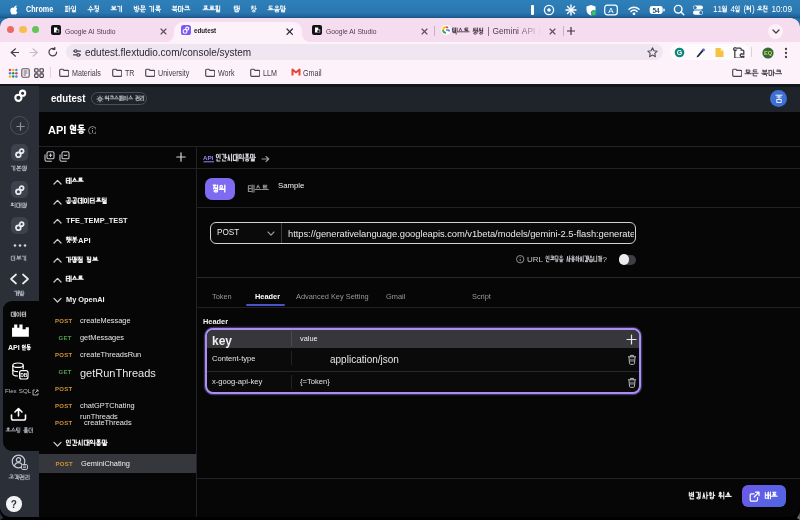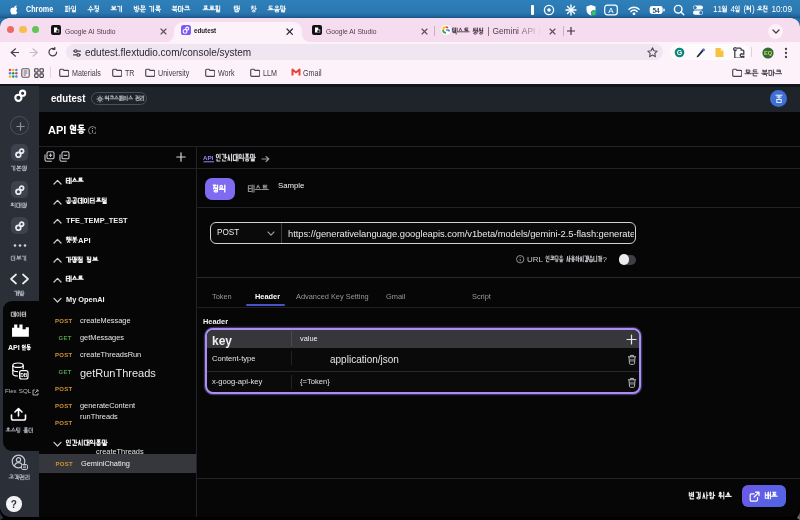--- a/index.html
+++ b/index.html
@@ -610,23 +610,23 @@
 <div style="position:absolute;left:80px;top:316.9px;font-size:7.4px;color:#e9e9eb;white-space:pre;line-height:1;">createMessage</div>
 <div style="position:absolute;left:58.5px;top:334.6px;font-size:6.0px;color:#4ea24e;font-weight:700;letter-spacing:0.3px;white-space:pre;line-height:1;">GET</div>
 <div style="position:absolute;left:80px;top:333.9px;font-size:7.4px;color:#e9e9eb;white-space:pre;line-height:1;">getMessages</div>
 <div style="position:absolute;left:55px;top:351.70000000000005px;font-size:6.0px;color:#cf9433;font-weight:700;letter-spacing:0.3px;white-space:pre;line-height:1;">POST</div>
 <div style="position:absolute;left:80px;top:351.0px;font-size:7.4px;color:#e9e9eb;white-space:pre;line-height:1;">createThreadsRun</div>
 <div style="position:absolute;left:58.5px;top:368.70000000000005px;font-size:6.0px;color:#4ea24e;font-weight:700;letter-spacing:0.3px;white-space:pre;line-height:1;">GET</div>
 <div style="position:absolute;left:80px;top:368.0px;font-size:11px;color:#e9e9eb;white-space:pre;line-height:1;">getRunThreads</div>
 <div style="position:absolute;left:55px;top:385.8px;font-size:6.0px;color:#cf9433;font-weight:700;letter-spacing:0.3px;white-space:pre;line-height:1;">POST</div>
 <div style="position:absolute;left:80px;top:385.09999999999997px;font-size:7.4px;color:#e9e9eb;white-space:pre;line-height:1;margin-top:28px;">runThreads</div>
 <div style="position:absolute;left:55px;top:402.8px;font-size:6.0px;color:#cf9433;font-weight:700;letter-spacing:0.3px;white-space:pre;line-height:1;">POST</div>
-<div style="position:absolute;left:80px;top:402.09999999999997px;font-size:7.4px;color:#e9e9eb;white-space:pre;line-height:1;">generateContent</div>
+<div style="position:absolute;left:80px;top:402.09999999999997px;font-size:7.4px;color:#e9e9eb;white-space:pre;line-height:1;">chatGPTChating</div>
 <div style="position:absolute;left:55px;top:419.90000000000003px;font-size:6.0px;color:#cf9433;font-weight:700;letter-spacing:0.3px;white-space:pre;line-height:1;">POST</div>
-<div style="position:absolute;left:96px;top:419.2px;font-size:7.4px;color:#e9e9eb;white-space:pre;line-height:1;margin-top:29px;">createThreads</div>
+<div style="position:absolute;left:84px;top:419.2px;font-size:7.4px;color:#e9e9eb;white-space:pre;line-height:1;">createThreads</div>
 <svg style="position:absolute;left:53px;top:440.9px;" width="9" height="6" viewBox="0 0 9 6">
       <path d="M1 1.4 L4.5 5 L8 1.4" fill="none" stroke="#c9c9ce" stroke-width="1.3" stroke-linecap="round" stroke-linejoin="round"></path>
     </svg>
 <svg style="position:absolute;left:66px;top:439.4px;overflow:visible" width="42" height="7.6">
       <path d="M4.2 0.9 4.2 4.6M1.1 5.0 1.1 6.4 4.2 6.4" fill="none" stroke="#f2f2f4" stroke-width="1.10" stroke-linecap="round" stroke-linejoin="round"></path>
       <ellipse cx="1.4" cy="2.5" rx="1.1" ry="1.5" fill="none" stroke="#f2f2f4" stroke-width="1.10"></ellipse>
       <path d="M6.3 1.0 8.5 1.0 8.5 4.0M10.1 0.9 10.1 4.6M10.1 3.5 11.2 3.5M7.1 5.0 7.1 6.4 10.2 6.4" fill="none" stroke="#f2f2f4" stroke-width="1.10" stroke-linecap="round" stroke-linejoin="round"></path>
       <path d="M13.5 1.3 12.6 6.0M13.5 2.2 14.4 6.0M16.2 0.9 16.2 6.4" fill="none" stroke="#f2f2f4" stroke-width="1.10" stroke-linecap="round" stroke-linejoin="round"></path>
       <path d="M20.6 1.3 18.3 1.3 18.3 6.0 20.6 6.0M21.3 0.9 21.3 6.4M23.0 0.9 23.0 6.4M21.3 3.4 23.0 3.4" fill="none" stroke="#f2f2f4" stroke-width="1.10" stroke-linecap="round" stroke-linejoin="round"></path>
       <path d="M24.0 4.2 27.8 4.2M28.7 0.9 28.7 6.4" fill="none" stroke="#f2f2f4" stroke-width="1.10" stroke-linecap="round" stroke-linejoin="round"></path>

